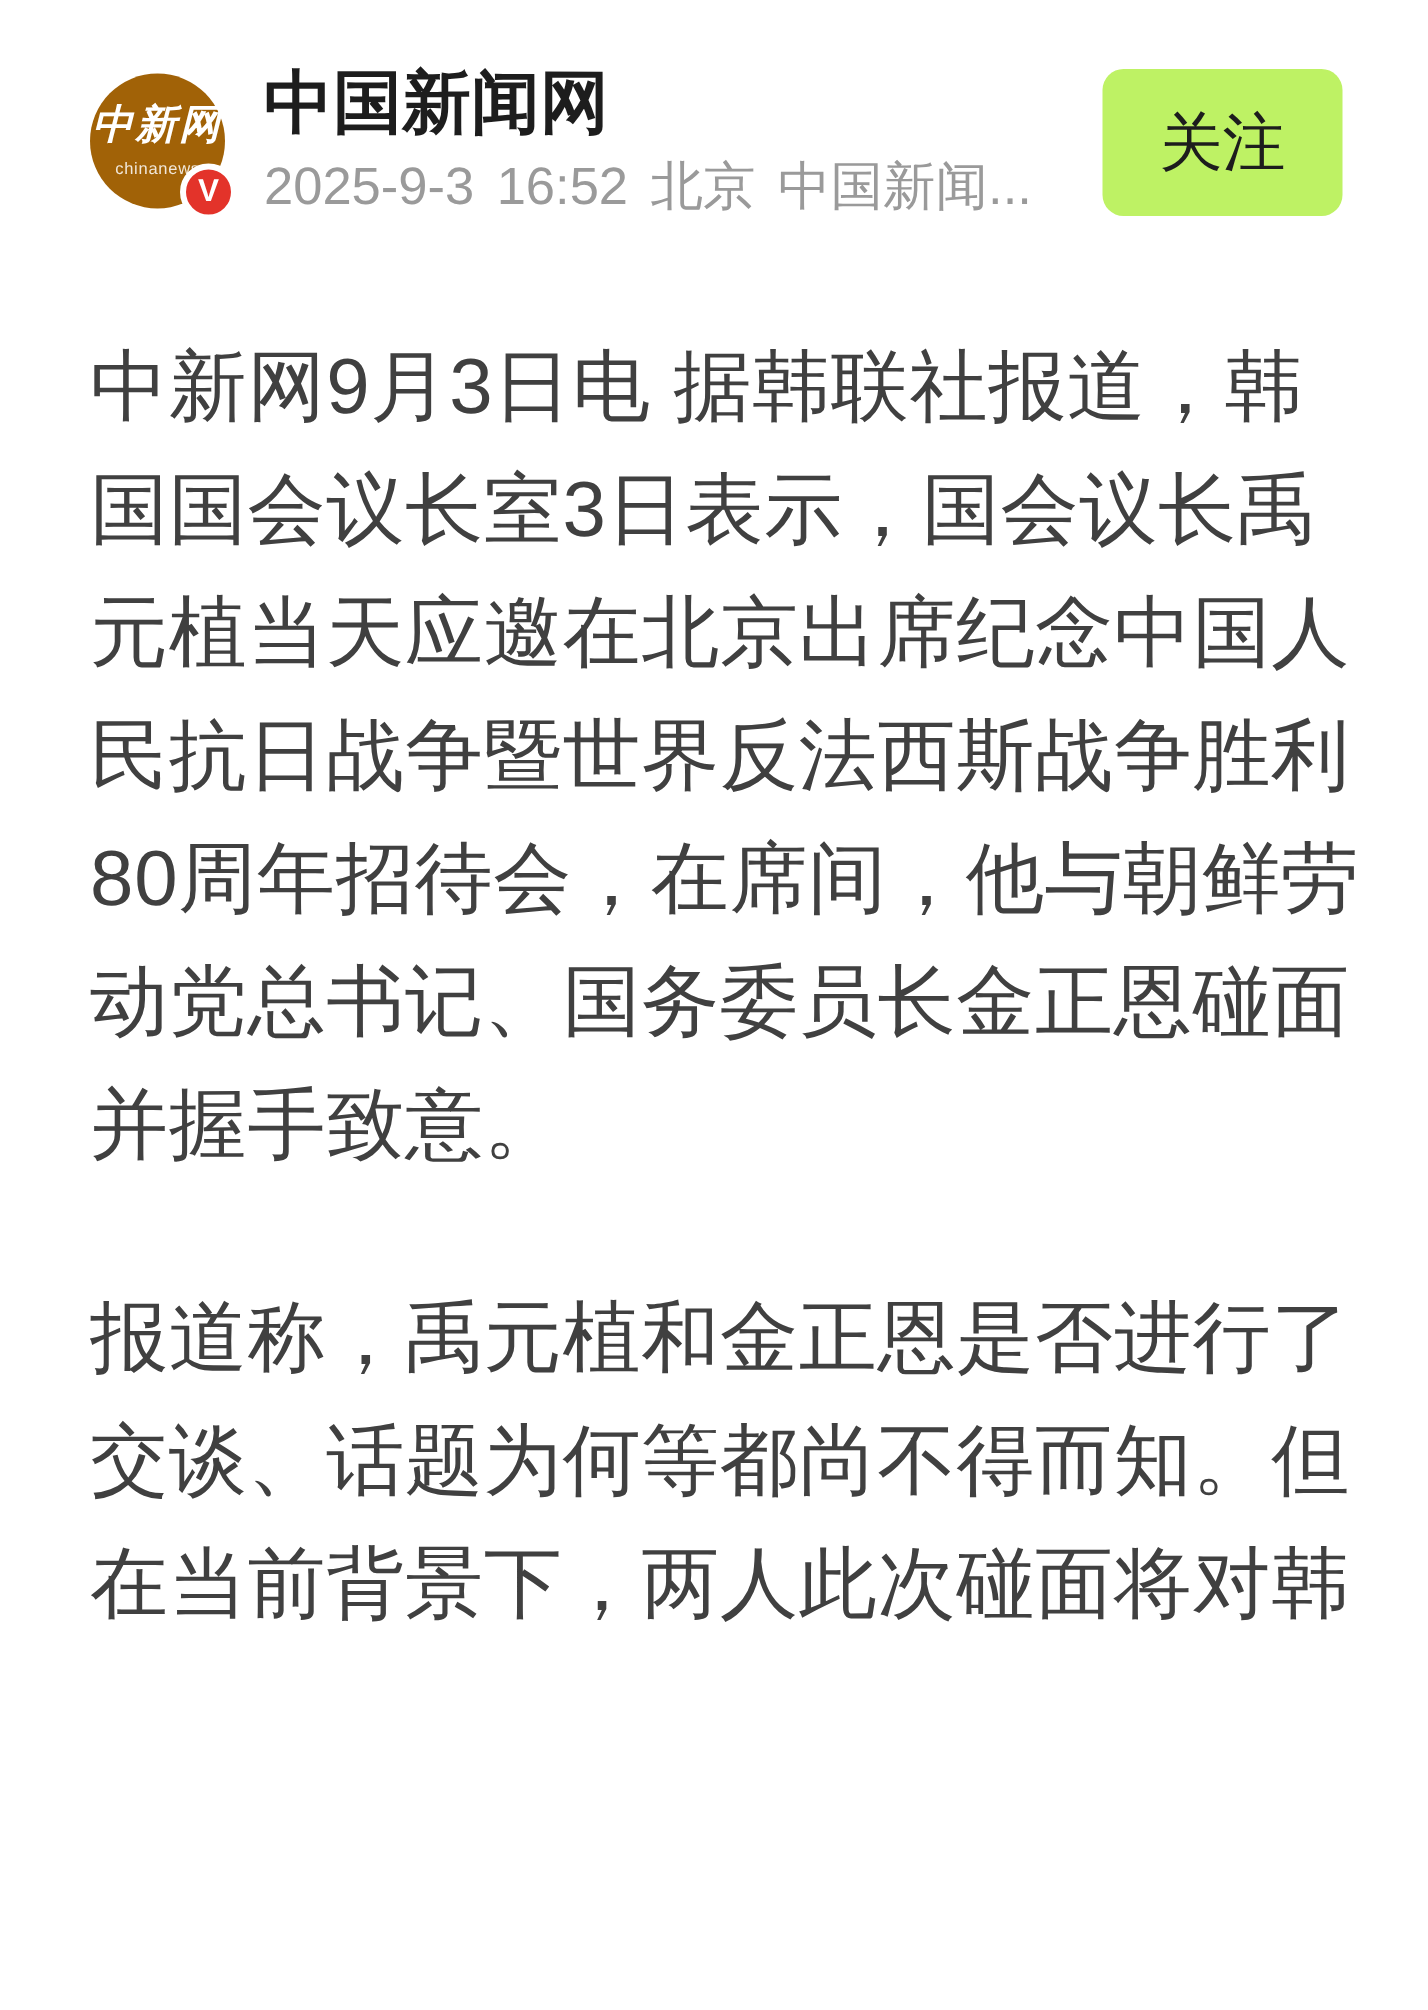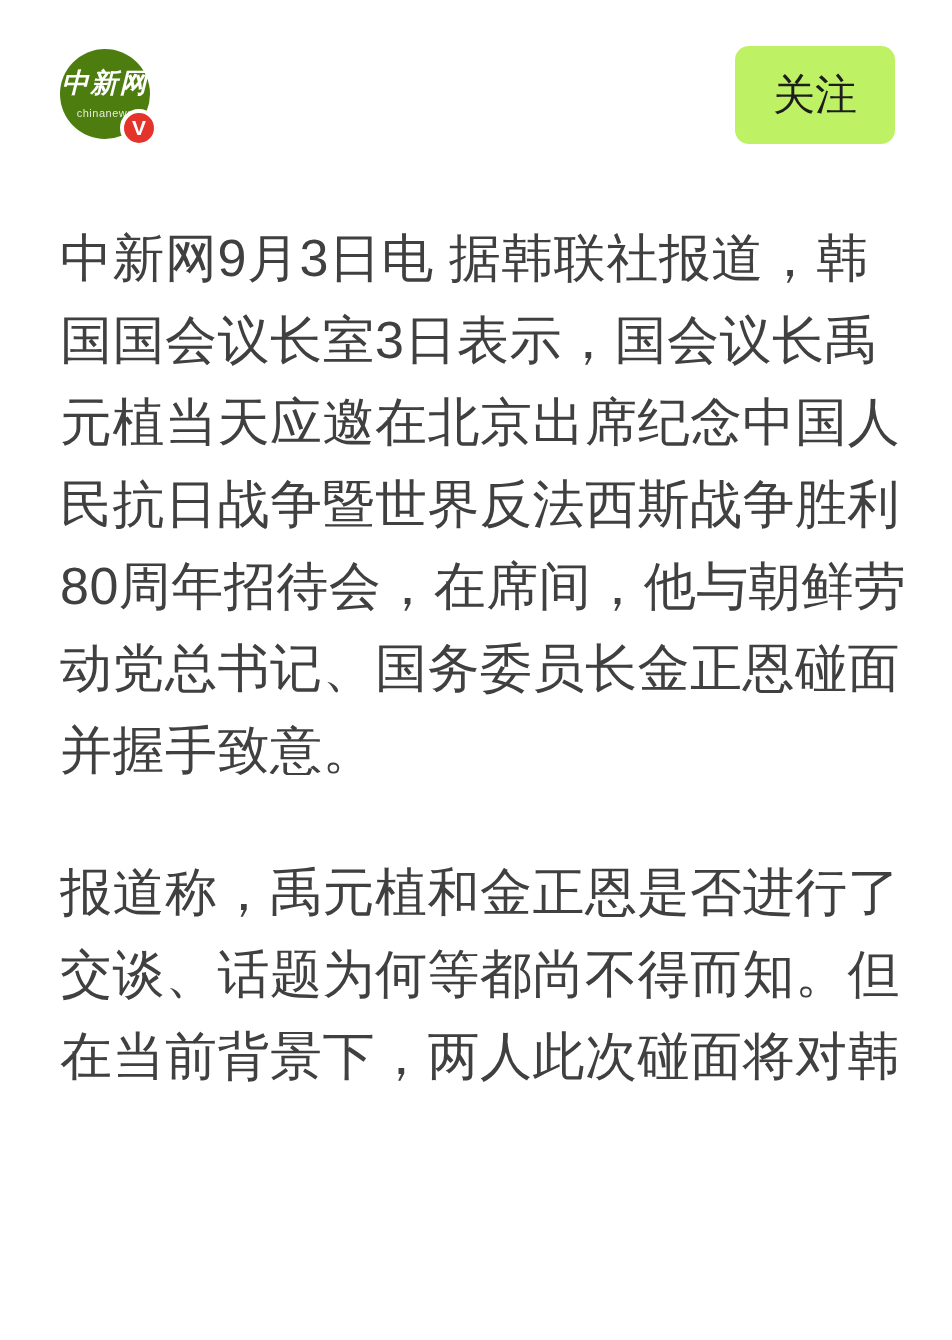--- a/index.html
+++ b/index.html
@@ -36,21 +36,21 @@
   .source-left {
     display: flex;
     align-items: flex-start;
   }
   .avatar {
     position: relative;
     width: 90px;
     height: 90px;
     flex: 0 0 90px;
     border-radius: 50%;
-    background: #4d7c0f;
+    background: #a16207;
   }
   .avatar-zh {
     position: absolute;
     top: 16px;
     left: 0;
     width: 100%;
     text-align: center;
     color: #ffffff;
     font-size: 27px;
     font-weight: 700;
@@ -143,20 +143,29 @@
 
   <div class="source-row">
     <div class="source-left">
 
       <div class="avatar">
         <span class="avatar-zh">中新网</span>
         <span class="avatar-en">chinanews</span>
         <span class="verified-badge">V</span>
       </div>
 
+      <div class="source-info">
+        <div class="source-name">中国新闻网</div>
+        <div class="source-meta">
+          <span>2025-9-3</span>
+          <span>16:52</span>
+          <span>北京</span>
+          <span>中国新闻...</span>
+        </div>
+      </div>
     </div>
 
     <button class="follow-button">关注</button>
   </div>
 
   <div class="article-body">
     <div class="paragraph">中新网9月3日电 据韩联社报道，韩
 国国会议长室3日表示，国会议长禹
 元植当天应邀在北京出席纪念中国人
 民抗日战争暨世界反法西斯战争胜利

